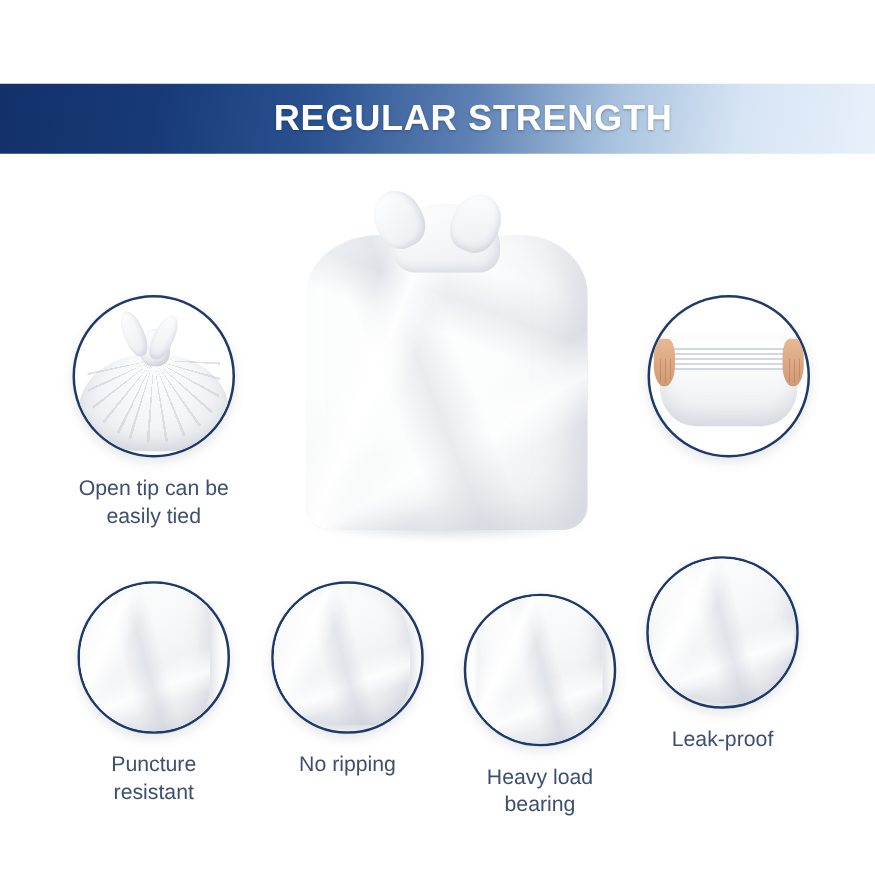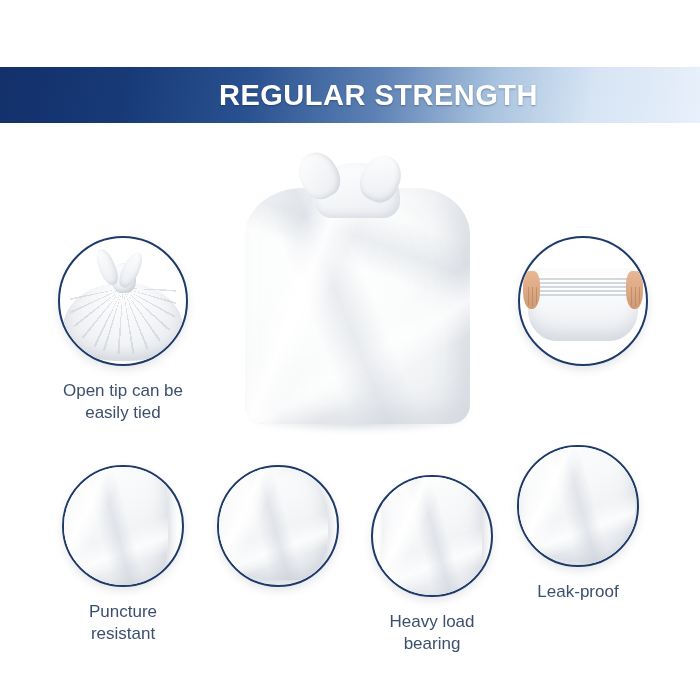--- a/index.html
+++ b/index.html
@@ -296,20 +296,21 @@
     <div class="crinkle c-puncture"></div>
   </div>
   <div class="feature-label">Puncture
 resistant</div>
 </div>
 
 <div class="feature bottom f-ripping">
   <div class="circle">
     <div class="crinkle c-ripping"></div>
   </div>
+  <div class="feature-label">No ripping</div>
 </div>
 
 <div class="feature bottom f-heavy">
   <div class="circle">
     <div class="crinkle c-heavy"></div>
   </div>
   <div class="feature-label">Heavy load
 bearing</div>
 </div>
 

